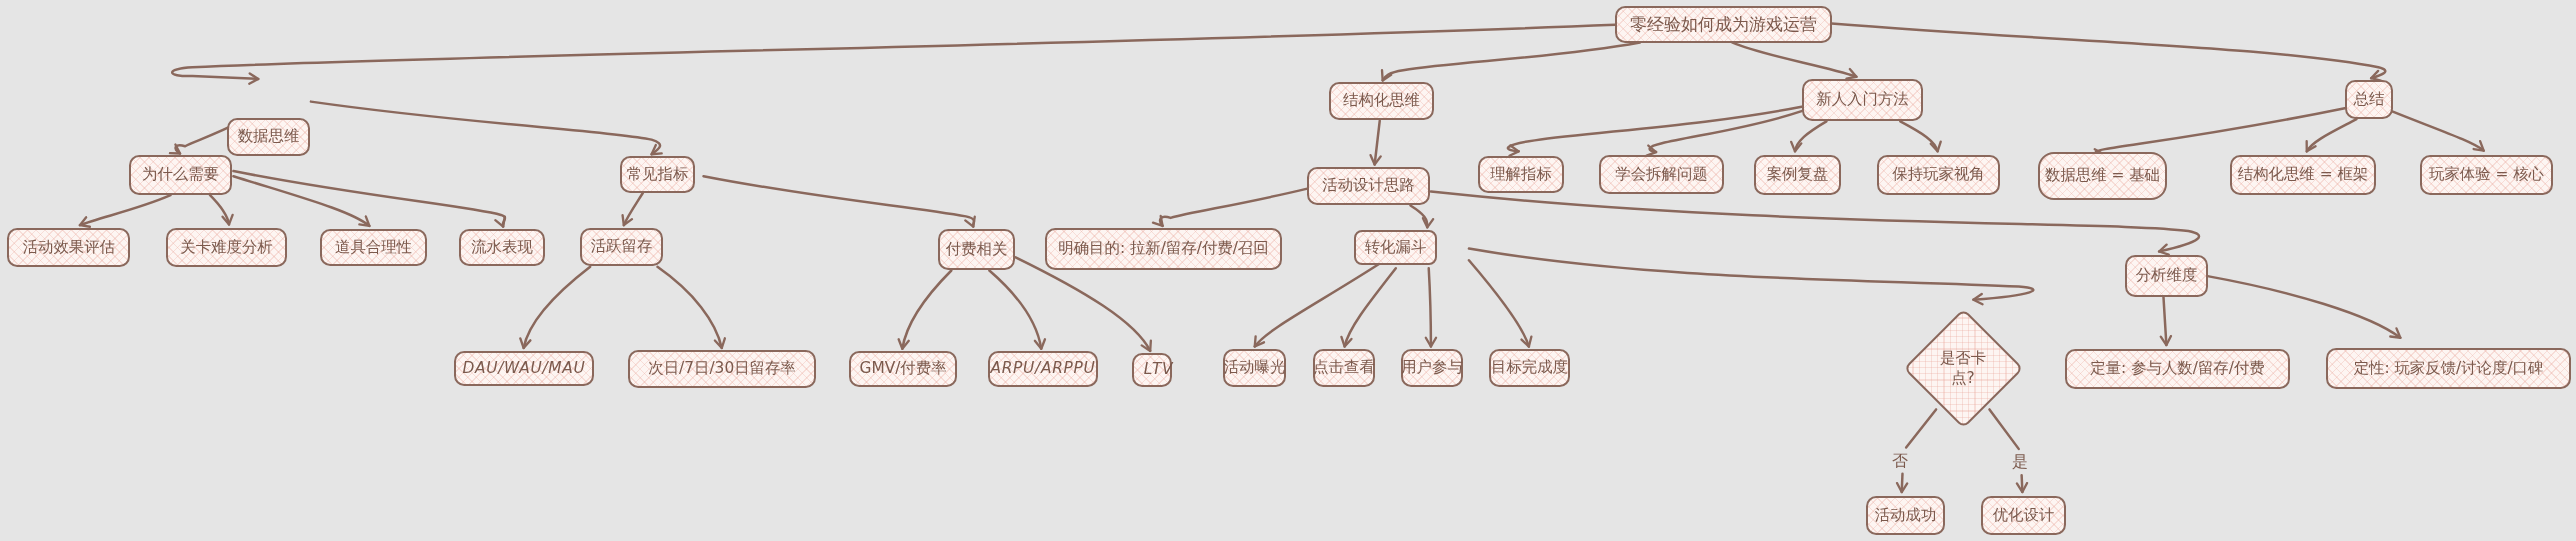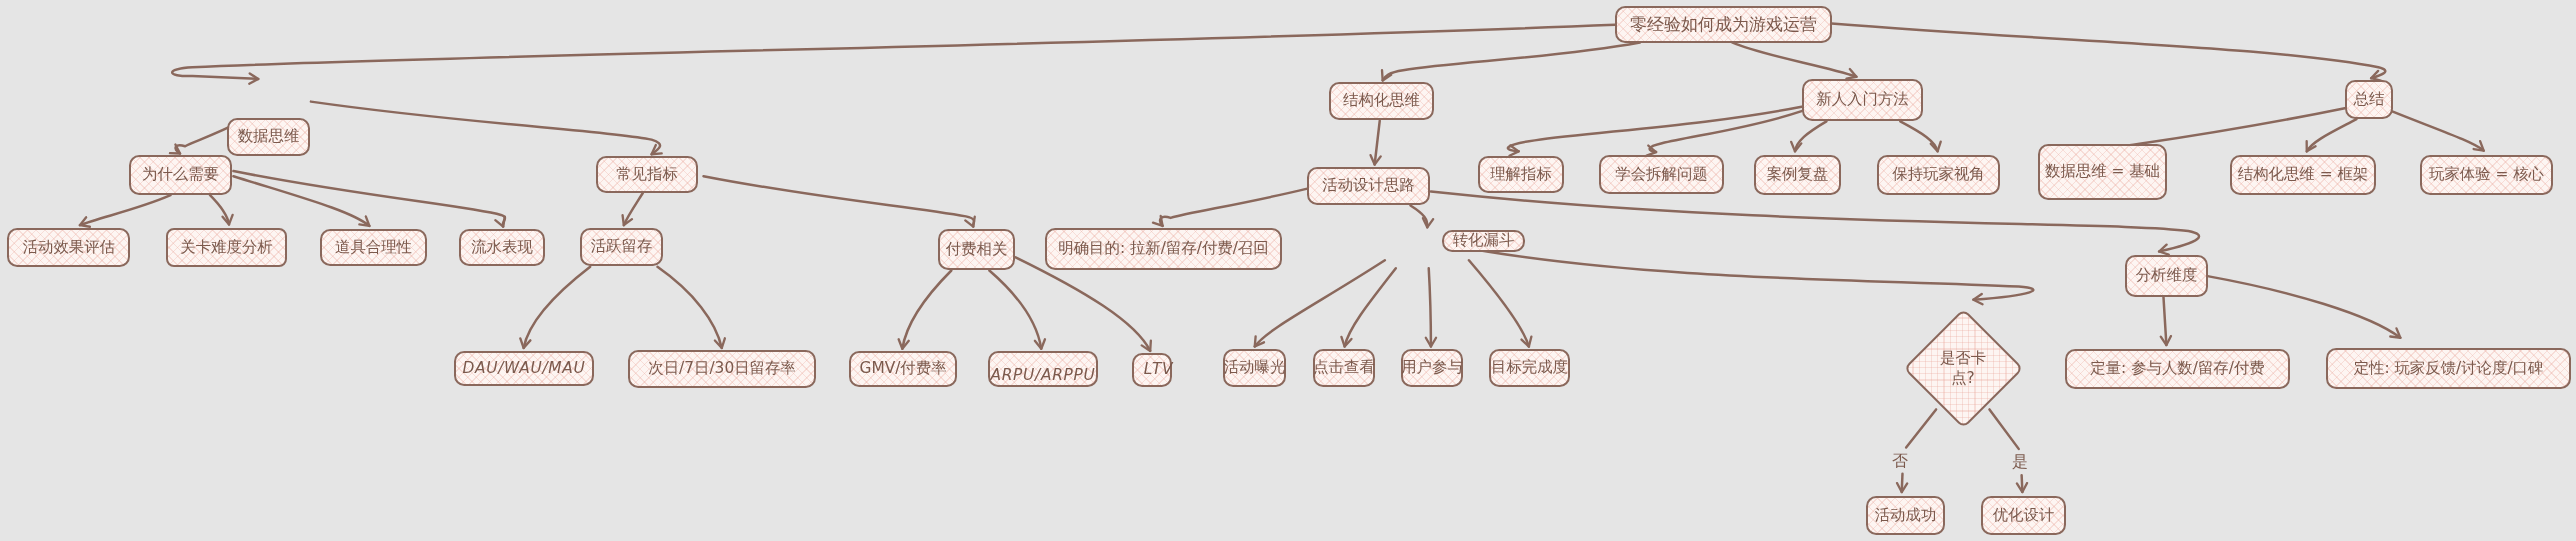--- a/index.html
+++ b/index.html
@@ -122,63 +122,63 @@
       </div>
       <div class="node" style="left: 227px; top: 82px; width: 83px; height: 38px; margin-top: 36px;">
         <span class="node-label">数据思维</span>
       </div>
       <div class="node" style="left: 129px; top: 155px; width: 103px; height: 40px;">
         <span class="node-label">为什么需要</span>
       </div>
       <div class="node" style="left: 7.3px; top: 228px; width: 123px; height: 39px;">
         <span class="node-label">活动效果评估</span>
       </div>
-      <div class="node" style="left: 166px; top: 228px; width: 121px; height: 39px; border-radius: 8px;">
+      <div class="node" style="left: 166px; top: 228px; width: 121px; height: 39px;">
         <span class="node-label">关卡难度分析</span>
       </div>
       <div class="node" style="left: 320px; top: 229px; width: 107px; height: 37px;">
         <span class="node-label">道具合理性</span>
       </div>
       <div class="node" style="left: 459px; top: 229px; width: 86px; height: 37px;">
         <span class="node-label">流水表现</span>
       </div>
-      <div class="node" style="left: 596px; top: 156px; width: 102px; height: 37px; text-align: right;">
+      <div class="node" style="left: 620px; top: 156px; width: 75px; height: 37px; text-align: right;">
         <span class="node-label">常见指标</span>
       </div>
       <div class="node" style="left: 580px; top: 228px; width: 83px; height: 38px;">
         <span class="node-label">活跃留存</span>
       </div>
       <div class="node" style="left: 938px; top: 229px; width: 77px; height: 41px;">
         <span class="node-label">付费相关</span>
       </div>
       <div class="node latin" style="left: 454px; top: 351px; width: 140px; height: 35px;">
         <span class="node-label">DAU/WAU/MAU</span>
       </div>
       <div class="node" style="left: 628px; top: 350px; width: 188px; height: 38px;">
         <span class="node-label">次日/7日/30日留存率</span>
       </div>
       <div class="node" style="left: 849px; top: 351px; width: 108px; height: 36px;">
         <span class="node-label">GMV/付费率</span>
       </div>
-      <div class="node latin" style="left: 988px; top: 351px; width: 110px; height: 36px; align-items: flex-end;">
+      <div class="node latin" style="left: 988px; top: 351px; width: 110px; height: 36px;">
         <span class="node-label">ARPU/ARPPU</span>
       </div>
       <div class="node latin" style="left: 1132px; top: 353px; width: 40px; height: 34px; padding-left: 13px;">
         <span class="node-label">LTV</span>
       </div>
       <div class="node" style="left: 1329px; top: 82px; width: 105px; height: 38px;">
         <span class="node-label">结构化思维</span>
       </div>
       <div class="node" style="left: 1307px; top: 167px; width: 123px; height: 38px;">
         <span class="node-label">活动设计思路</span>
       </div>
       <div class="node" style="left: 1045px; top: 228px; width: 237px; height: 42px;">
         <span class="node-label">明确目的: 拉新/留存/付费/召回</span>
       </div>
-      <div class="node" style="left: 1442px; top: 230px; width: 83px; height: 22px;">
+      <div class="node" style="left: 1354px; top: 230px; width: 83px; height: 35px; border-radius: 8px;">
         <span class="node-label">转化漏斗</span>
       </div>
       <div class="node" style="left: 1223px; top: 349px; width: 63px; height: 38px;">
         <span class="node-label">活动曝光</span>
       </div>
       <div class="node" style="left: 1313px; top: 349px; width: 62px; height: 38px;">
         <span class="node-label">点击查看</span>
       </div>
       <div class="node" style="left: 1401px; top: 349px; width: 62px; height: 38px;">
         <span class="node-label">用户参与</span>
@@ -197,21 +197,21 @@
       </div>
       <div class="node" style="left: 1754px; top: 155px; width: 87px; height: 40px;">
         <span class="node-label">案例复盘</span>
       </div>
       <div class="node" style="left: 1877px; top: 155px; width: 123px; height: 40px; text-align: center;">
         <span class="node-label">保持玩家视角</span>
       </div>
       <div class="node" style="left: 2345px; top: 80px; width: 48px; height: 39px;">
         <span class="node-label">总结</span>
       </div>
-      <div class="node" style="left: 2038px; top: 144px; width: 129px; height: 56px;">
+      <div class="node" style="left: 2038px; top: 152px; width: 129px; height: 48px; border-radius: 16px;">
         <span class="node-label">数据思维 = 基础</span>
       </div>
       <div class="node" style="left: 2230px; top: 155px; width: 146px; height: 40px;">
         <span class="node-label">结构化思维 = 框架</span>
       </div>
       <div class="node" style="left: 2420px; top: 155px; width: 133px; height: 40px;">
         <span class="node-label">玩家体验 = 核心</span>
       </div>
       <div class="node" style="left: 2125px; top: 255px; width: 83px; height: 42px;">
         <span class="node-label">分析维度</span>

